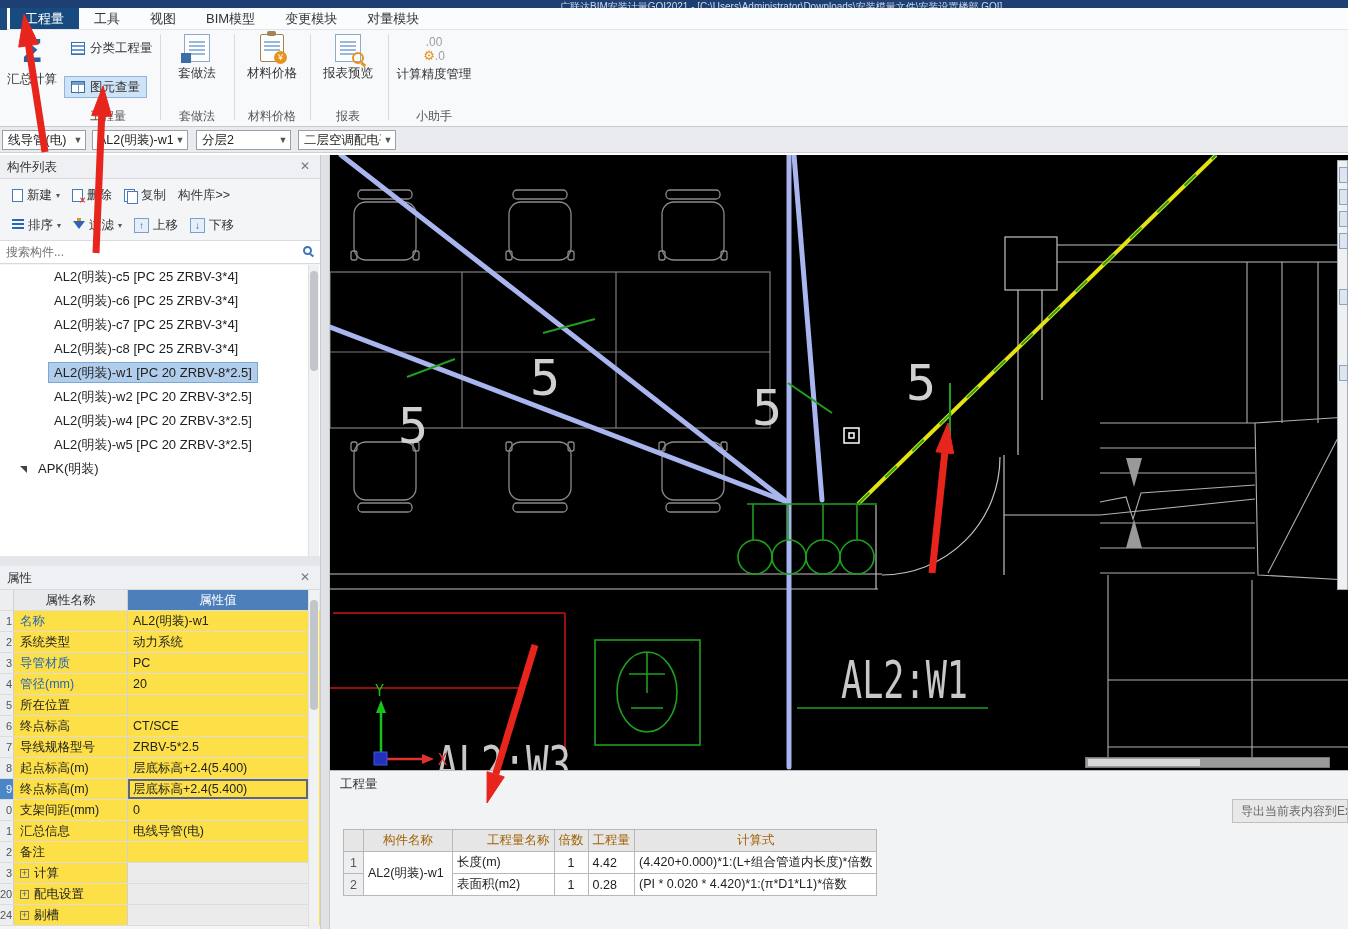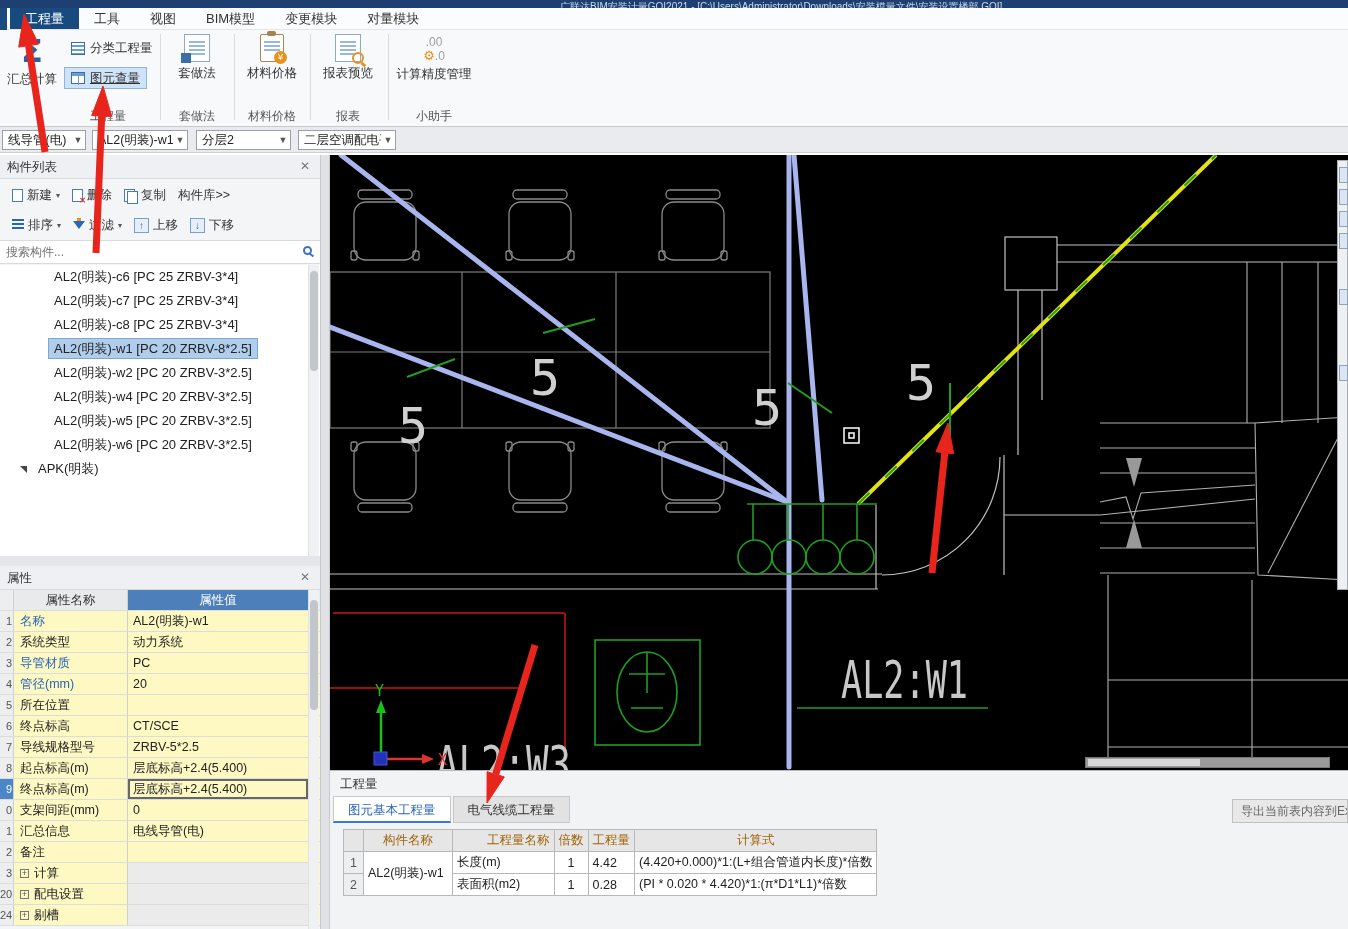--- a/index.html
+++ b/index.html
@@ -71,21 +71,21 @@
   .i-mag::after { content:""; position:absolute; right:-4px; bottom:-3px; width:5px; height:2px; background:#3a76c0; transform:rotate(40deg); }
   .clist { position:absolute; left:0; width:320px; background:#fff; overflow:hidden; }
   .clist-item { height:24px; line-height:24px; font-size:13px; color:#222; padding-left:54px; white-space:nowrap; }
   .clist-item .seltext { background:#b1cdec; outline:1px solid #7aa7d4; padding:2px 5px; margin-left:-5px; }
   .clist-group { height:24px; line-height:24px; font-size:13px; color:#222; padding-left:38px; position:relative; }
   .clist-group .tri { position:absolute; left:20px; top:9px; width:0; height:0; border-left:7px solid transparent; border-top:7px solid #444; }
   .vscroll { position:absolute; background:#f0f1f3; border-left:1px solid #e0e0e0; }
   .vthumb { position:absolute; left:1px; width:8px; background:#c2c5ca; border-radius:4px; }
 
   
-  .ptable { position:absolute; left:0; width:320px; background:#fef9c3; font-size:12.5px; }
+  .ptable { position:absolute; left:0; width:320px; background:#fde047; font-size:12.5px; }
   .prow { display:flex; height:21px; border-bottom:1px solid #dcdcdc; }
   .prow.hdr { background:#e8eaec; }
   .pnum { width:14px; background:#eceef0; border-right:1px solid #d0d0d0; font-size:11px; color:#555; text-align:right; padding-right:1px; line-height:21px; overflow:hidden; }
   .pnum.sel { background:#4a86c8; color:#fff; }
   .plabel { width:114px; border-right:1px solid #d0d0d0; padding-left:6px; line-height:21px; color:#222; white-space:nowrap; overflow:hidden; }
   .plabel.blue { color:#2a66b8; }
   .prow.hdr .plabel { text-align:center; padding-left:0; color:#333; }
   .pval { width:180px; padding-left:5px; line-height:21px; color:#222; white-space:nowrap; overflow:hidden; position:relative; }
   .prow.hdr .pval { background:#4d80ba; color:#fff; text-align:center; padding-left:0; }
   .pval.gray { background:#ebebeb; }
@@ -141,21 +141,21 @@
 
   <div class="abs ribbon">
     <div class="bigbtn" style="left:4px; width:56px;">
       <div class="sigma">Σ</div>
       <div class="blabel">汇总计算</div>
     </div>
     <div class="smallbtn" style="left:64px; top:7px;">
       <span class="mini-grid-icon"></span>
       <span>分类工程量</span>
     </div>
-    <div class="smallbtn hl" style="left:64px; top:37px;text-decoration:underline;">
+    <div class="smallbtn hl" style="left:64px; top:46px;">
       <span class="mini-win-icon"></span>
       <span>图元查量</span>
     </div>
     <div class="grp-label" style="left:58px; width:100px;">工程量</div>
     <div class="rib-sep" style="left:160px;"></div>
 
     <div class="bigbtn" style="left:166px; width:62px;">
       <div class="doc-icon">
           <div class="lines"></div>
           <div class="corner"></div>
@@ -256,28 +256,28 @@
       <span class="tbtn">
           <span class="i-sq-arrow">↓</span>
           <span>下移</span>
         </span>
     </div>
     <div class="searchrow" style="top:85px;">
       <input type="text" placeholder="搜索构件..." style="">
       <span class="i-mag"></span>
     </div>
     <div class="clist" style="top:110px; height:291px;">
+        <div class="clist-item"><span>AL2(明装)-c5 [PC 25 ZRBV-3*4]</span></div>
         <div class="clist-item"><span>AL2(明装)-c6 [PC 25 ZRBV-3*4]</span></div>
         <div class="clist-item"><span>AL2(明装)-c7 [PC 25 ZRBV-3*4]</span></div>
         <div class="clist-item"><span>AL2(明装)-c8 [PC 25 ZRBV-3*4]</span></div>
         <div class="clist-item"><span class="seltext">AL2(明装)-w1 [PC 20 ZRBV-8*2.5]</span></div>
         <div class="clist-item"><span>AL2(明装)-w2 [PC 20 ZRBV-3*2.5]</span></div>
         <div class="clist-item"><span>AL2(明装)-w4 [PC 20 ZRBV-3*2.5]</span></div>
         <div class="clist-item"><span>AL2(明装)-w5 [PC 20 ZRBV-3*2.5]</span></div>
-        <div class="clist-item"><span>AL2(明装)-w6 [PC 20 ZRBV-3*2.5]</span></div>
         <div class="clist-group"><span class="tri"></span><span>APK(明装)</span></div>
       </div>
     <div class="vscroll" style="left:308px; top:110px; width:11px; height:291px;">
       <div class="vthumb" style="top:6px; height:100px;"></div>
     </div>
 
     <div style="position:absolute; left:0; top:401px; width:320px; height:10px; background:#e4e6ea;"></div>
     <div class="panel-hdr" style="top:411px;">
       <span>属性</span>
       <span class="panel-x">✕</span>
@@ -517,24 +517,20 @@
       <div class="cad-rtool-icon" style="margin-top:40px;"></div>
       <div class="cad-rtool-icon" style="margin-top:60px;"></div>
     </div>
     <div class="cad-hscroll">
       <div class="cad-hthumb"></div>
     </div>
   </div>
 
   <div class="abs qpanel">
     <div class="q-title">工程量</div>
-    <div class="q-tabs">
-        <div class="q-tab active">图元基本工程量</div>
-        <div class="q-tab">电气线缆工程量</div>
-      </div>
     <div class="q-export">导出当前表内容到Ex</div>
     <table class="qtable">
       <thead>
           <tr id="q-headers">
             <th style="width: 20px;"></th>
             <th style="width: 89px;">构件名称</th>
             <th style="width: 60px; padding-left: 34px;">工程量名称</th>
             <th style="width: 26px;">倍数</th>
             <th style="width: 45px;">工程量</th>
             <th style="width: 239px;">计算式</th>

